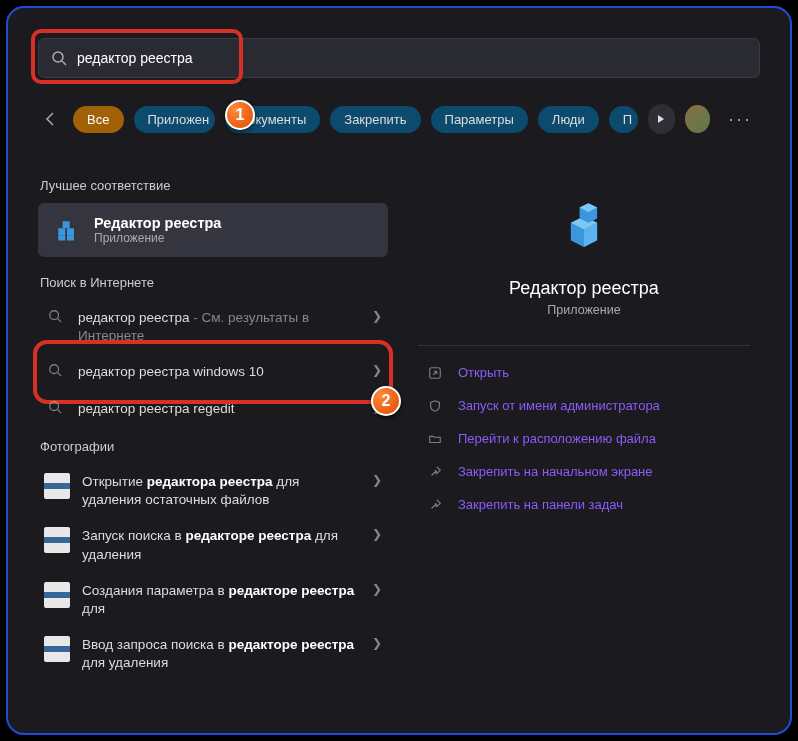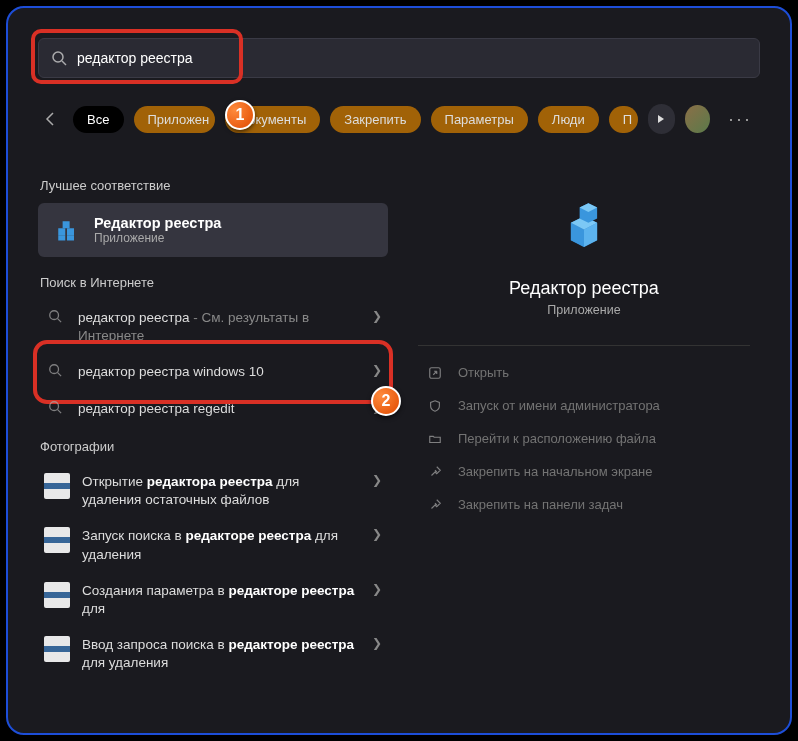--- a/index.html
+++ b/index.html
@@ -70,29 +70,29 @@
 .badge-1 { top: 62px; left: 187px; }
 .badge-2 { top: 212px; left: 333px; }
 .filter-row {
   display: flex;
   align-items: center;
   gap: 10px;
   margin-top: 26px;
 }
 .back-arrow { width: 28px; display:flex; justify-content:center; color:#aaa; font-size:16px; }
 .pill {
-  background: #a16207;
+  background: #0c4a6e;
   border-radius: 16px;
   padding: 6px 14px;
   font-size: 13px;
   color: #ddd;
   white-space: nowrap;
   cursor: pointer;
 }
-.pill.active { background: #000000; color:#fff; }
+.pill.active { background: #a16207; color:#fff; }
 .pill.cut { padding-right: 6px; }
 .play-btn {
   width: 30px; height: 30px;
   background: #2e2e36;
   border-radius: 16px;
   display: flex; align-items:center; justify-content:center;
   color:#ddd; font-size:11px;
 }
 .avatar {
   width: 28px; height: 28px; border-radius: 50%;
@@ -157,21 +157,21 @@
 }
 .rp-title { font-size: 18px; font-weight: 400; margin-bottom: 4px; }
 .rp-sub { font-size: 12.5px; color: #aaa; margin-bottom: 28px; }
 .divider { height:1px; background:#333; margin: 0 10px 10px; }
 .action-row {
   display: flex;
   align-items: center;
   padding: 9px 20px;
   gap: 14px;
   font-size: 13px;
-  color: #737373;
+  color: #8b5cf6;
   cursor: pointer;
   text-align: left;
 }
 .action-row .a-icon { width: 16px; opacity: .7; }
 svg { display: block; }
 </style>
 </head>
 <body>
 
 <div class="frame">

